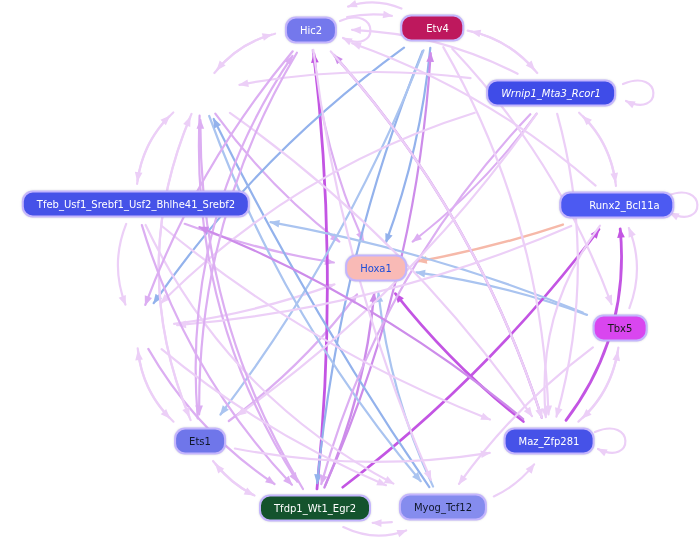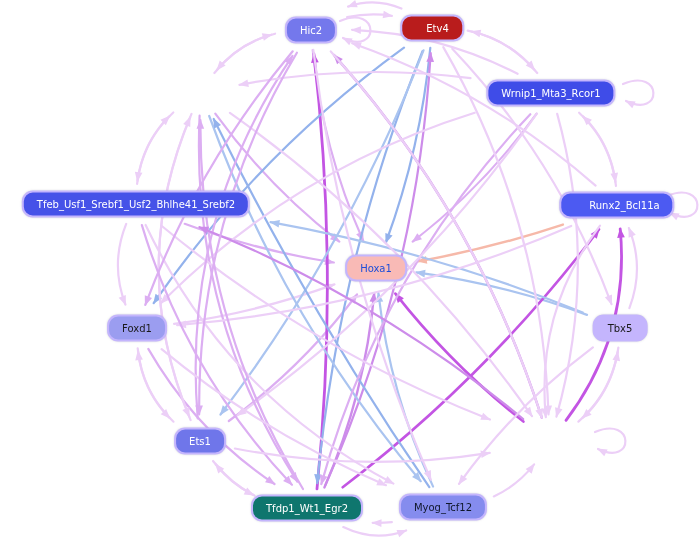--- a/index.html
+++ b/index.html
@@ -128,24 +128,24 @@
       <path d="M 292.7 51.3 Q 197.5 165.5 145.3 304.9" fill="none" stroke="#dcaef2" stroke-width="2.2" stroke-linecap="round" marker-end="url(#arw1)"></path>
       <path d="M 296.9 52.7 Q 197.2 219.7 199.2 414.3" fill="none" stroke="#dcaef2" stroke-width="2.2" stroke-linecap="round" marker-end="url(#arw1)"></path>
       <path d="M 330.8 51.4 Q 475.4 212.0 541.8 417.7" fill="none" stroke="#eccff7" stroke-width="2.2" stroke-linecap="round" marker-end="url(#arw3)"></path>
       <path d="M 340 21 C 380 4, 380 56, 343 38" fill="none" stroke="#eccff7" stroke-width="2.2" stroke-linecap="round" marker-end="url(#arw3)"></path>
       <path d="M 623 84 C 663 67, 663 119, 626 101" fill="none" stroke="#eccff7" stroke-width="2.2" stroke-linecap="round" marker-end="url(#arw3)"></path>
       <path d="M 667 196 C 707 179, 707 231, 670 213" fill="none" stroke="#eccff7" stroke-width="2.2" stroke-linecap="round" marker-end="url(#arw3)"></path>
       <path d="M 595 432 C 635 415, 635 467, 598 449" fill="none" stroke="#eccff7" stroke-width="2.2" stroke-linecap="round" marker-end="url(#arw3)"></path>
     </svg>
   <div class="node-layer">
       <div class="node" style="left: 311px; top: 30px; background: rgb(116, 120, 236); color: rgb(255, 255, 255);">Hic2</div>
-      <div class="node" style="left: 432px; top: 28px; background: #b91c1c; color: rgb(255, 255, 255); padding-left: 24px;">Etv4</div>
-      <div class="node" style="left: 551px; top: 93px; background: rgb(63, 76, 232); color: rgb(255, 255, 255);">Wrnip1_Mta3_Rcor1</div>
+      <div class="node" style="left: 432px; top: 28px; background: #be185d; color: rgb(255, 255, 255); padding-left: 24px;">Etv4</div>
+      <div class="node" style="left: 551px; top: 93px; background: rgb(63, 76, 232); color: rgb(255, 255, 255); font-style: italic;">Wrnip1_Mta3_Rcor1</div>
       <div class="node" style="left: 136px; top: 204px; background: rgb(70, 82, 232); color: rgb(255, 255, 255);">Tfeb_Usf1_Srebf1_Usf2_Bhlhe41_Srebf2</div>
       <div class="node" style="left: 617px; top: 205px; background: rgb(76, 90, 242); color: rgb(255, 255, 255); padding-left: 28px;">Runx2_Bcl11a</div>
       <div class="node" style="left: 376px; top: 268px; background: rgb(249, 186, 182); color: #1d4ed8;">Hoxa1</div>
-      <div class="node" style="left: 137px; top: 328px; background: rgb(155, 157, 240); color: rgb(26, 26, 26);">Foxd1</div>
-      <div class="node" style="left: 620px; top: 328px; background: #c4b5fd; color: rgb(26, 26, 26);">Tbx5</div>
-      <div class="node" style="left: 200px; top: 441px; background: rgb(111, 118, 234); color: #ffffff;">Ets1</div>
-      <div class="node" style="left: 307px; top: 508px; background: #0f766e; color: rgb(255, 255, 255);">Tfdp1_Wt1_Egr2</div>
+      <div class="node" style="left: 620px; top: 328px; background: #d946ef; color: rgb(26, 26, 26);">Tbx5</div>
+      <div class="node" style="left: 200px; top: 441px; background: rgb(111, 118, 234); color: #0f172a;">Ets1</div>
+      <div class="node" style="left: 549px; top: 441px; background: rgb(70, 82, 232); color: rgb(255, 255, 255);">Maz_Zfp281</div>
+      <div class="node" style="left: 315px; top: 508px; background: #14532d; color: rgb(255, 255, 255);">Tfdp1_Wt1_Egr2</div>
       <div class="node" style="left: 443px; top: 507px; background: rgb(133, 140, 238); color: #0f172a;">Myog_Tcf12</div>
     </div>
 </div>
 
 </body></html>

